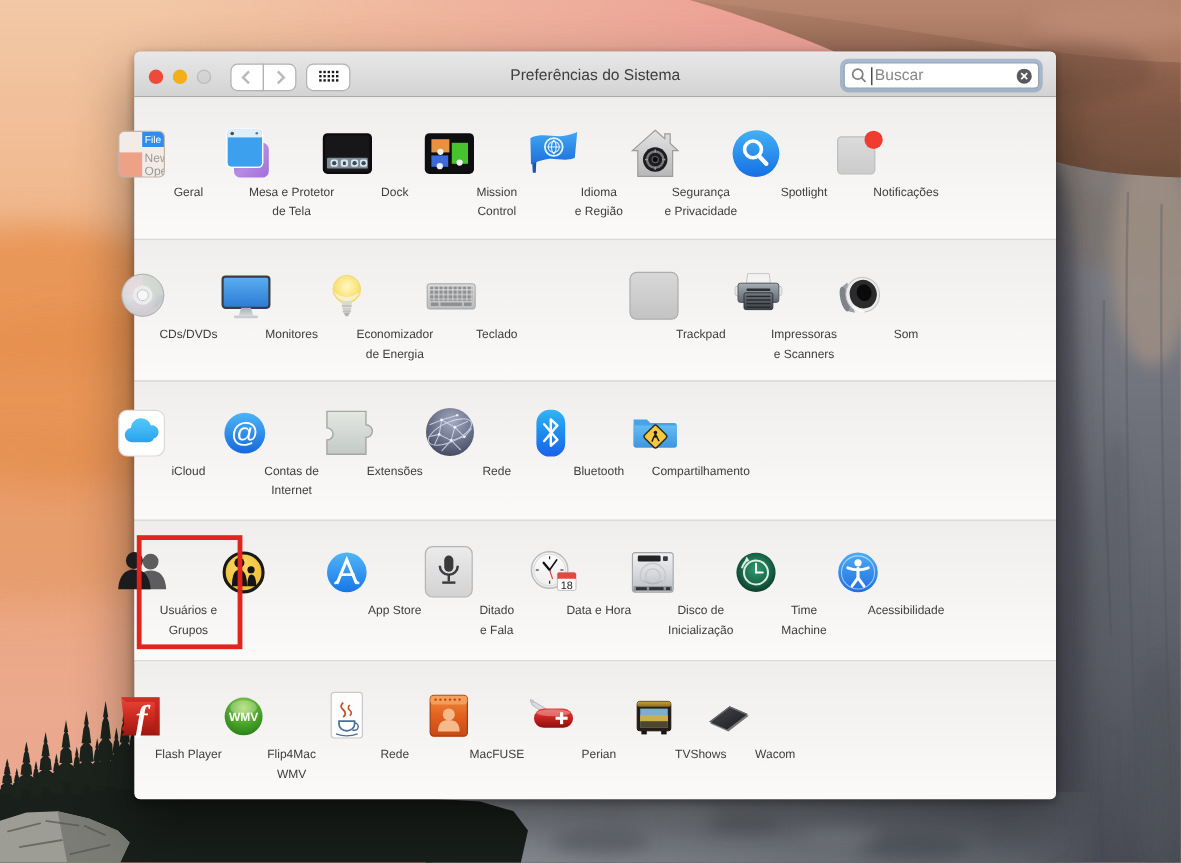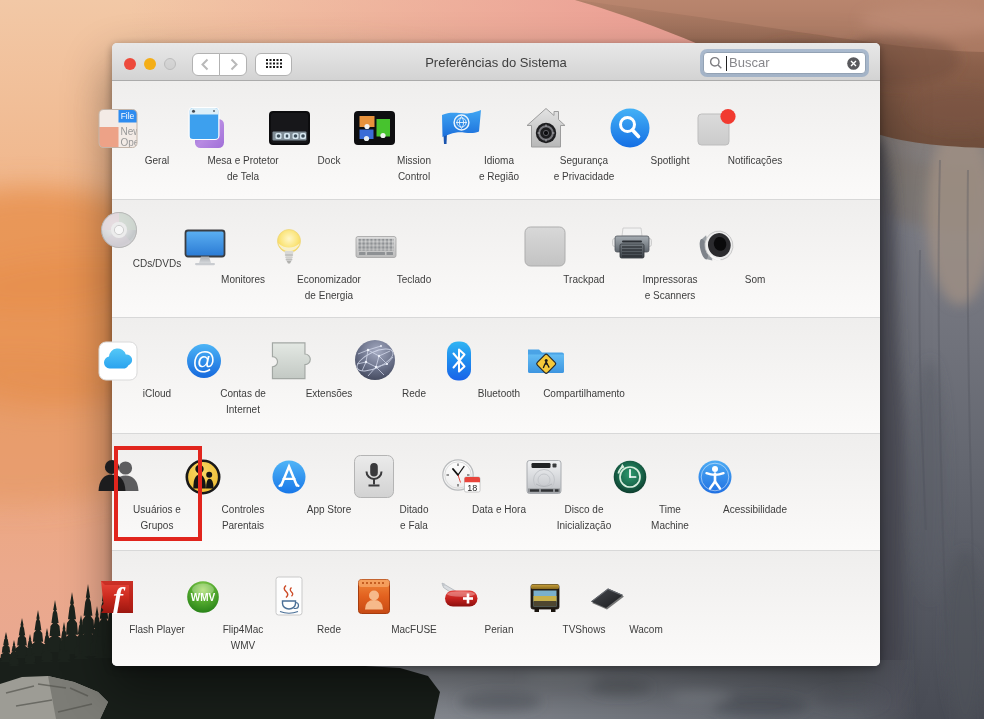--- a/index.html
+++ b/index.html
@@ -319,21 +319,21 @@
               <stop offset="0" stop-color="#dbdbdb"></stop>
               <stop offset="1" stop-color="#cbcbcb"></stop>
             </linearGradient>
           </defs>
           <rect x="3" y="7" width="31" height="31" rx="3.5" fill="url(#ntf)" stroke="#bdbdbd"></rect>
           <circle cx="33" cy="9.5" r="7.6" fill="#f13a30"></circle>
         </svg>
       </div>
 <div class="lb">Notificações</div>
     </div>
-<div class="cell" style="left:-15px;top:168px">
+<div class="cell" style="left:-15px;top:184px">
       <div class="ic">
 <svg width="44" height="44" viewBox="0 0 44 44">
           <defs>
             <radialGradient id="cdg" cx="0.38" cy="0.35" r="0.75">
               <stop offset="0" stop-color="#efefef"></stop>
               <stop offset="0.55" stop-color="#d5d7d8"></stop>
               <stop offset="0.8" stop-color="#c4c8ca"></stop>
               <stop offset="1" stop-color="#d8dadb"></stop>
             </radialGradient>
           </defs>
@@ -602,21 +602,20 @@
           </defs>
           <circle cx="20" cy="20" r="16.2" fill="url(#pct)" stroke="#191919" stroke-width="2.6"></circle>
           <g fill="#141414">
             <circle cx="16.5" cy="12" r="4.2"></circle>
             <path d="M10.3,31.5 Q10.3,17.8 16.5,17.8 Q22.7,17.8 22.9,31.5 Z"></path>
             <circle cx="26.2" cy="17.8" r="3"></circle>
             <path d="M23,31.5 Q23.2,21.8 26.4,21.8 Q30.4,21.8 30.6,31.5 Z"></path>
           </g>
         </svg>
       </div>
-<div class="lb">Controles<br>Parentais</div>
     </div>
 <div class="cell" style="left:157px;top:414px">
       <div class="ic">
 <svg width="40" height="40" viewBox="0 0 40 40">
           <defs>
             <linearGradient id="aps" x1="0" y1="0" x2="0" y2="1">
               <stop offset="0" stop-color="#50b5f7"></stop>
               <stop offset="1" stop-color="#1877e8"></stop>
             </linearGradient>
           </defs>

